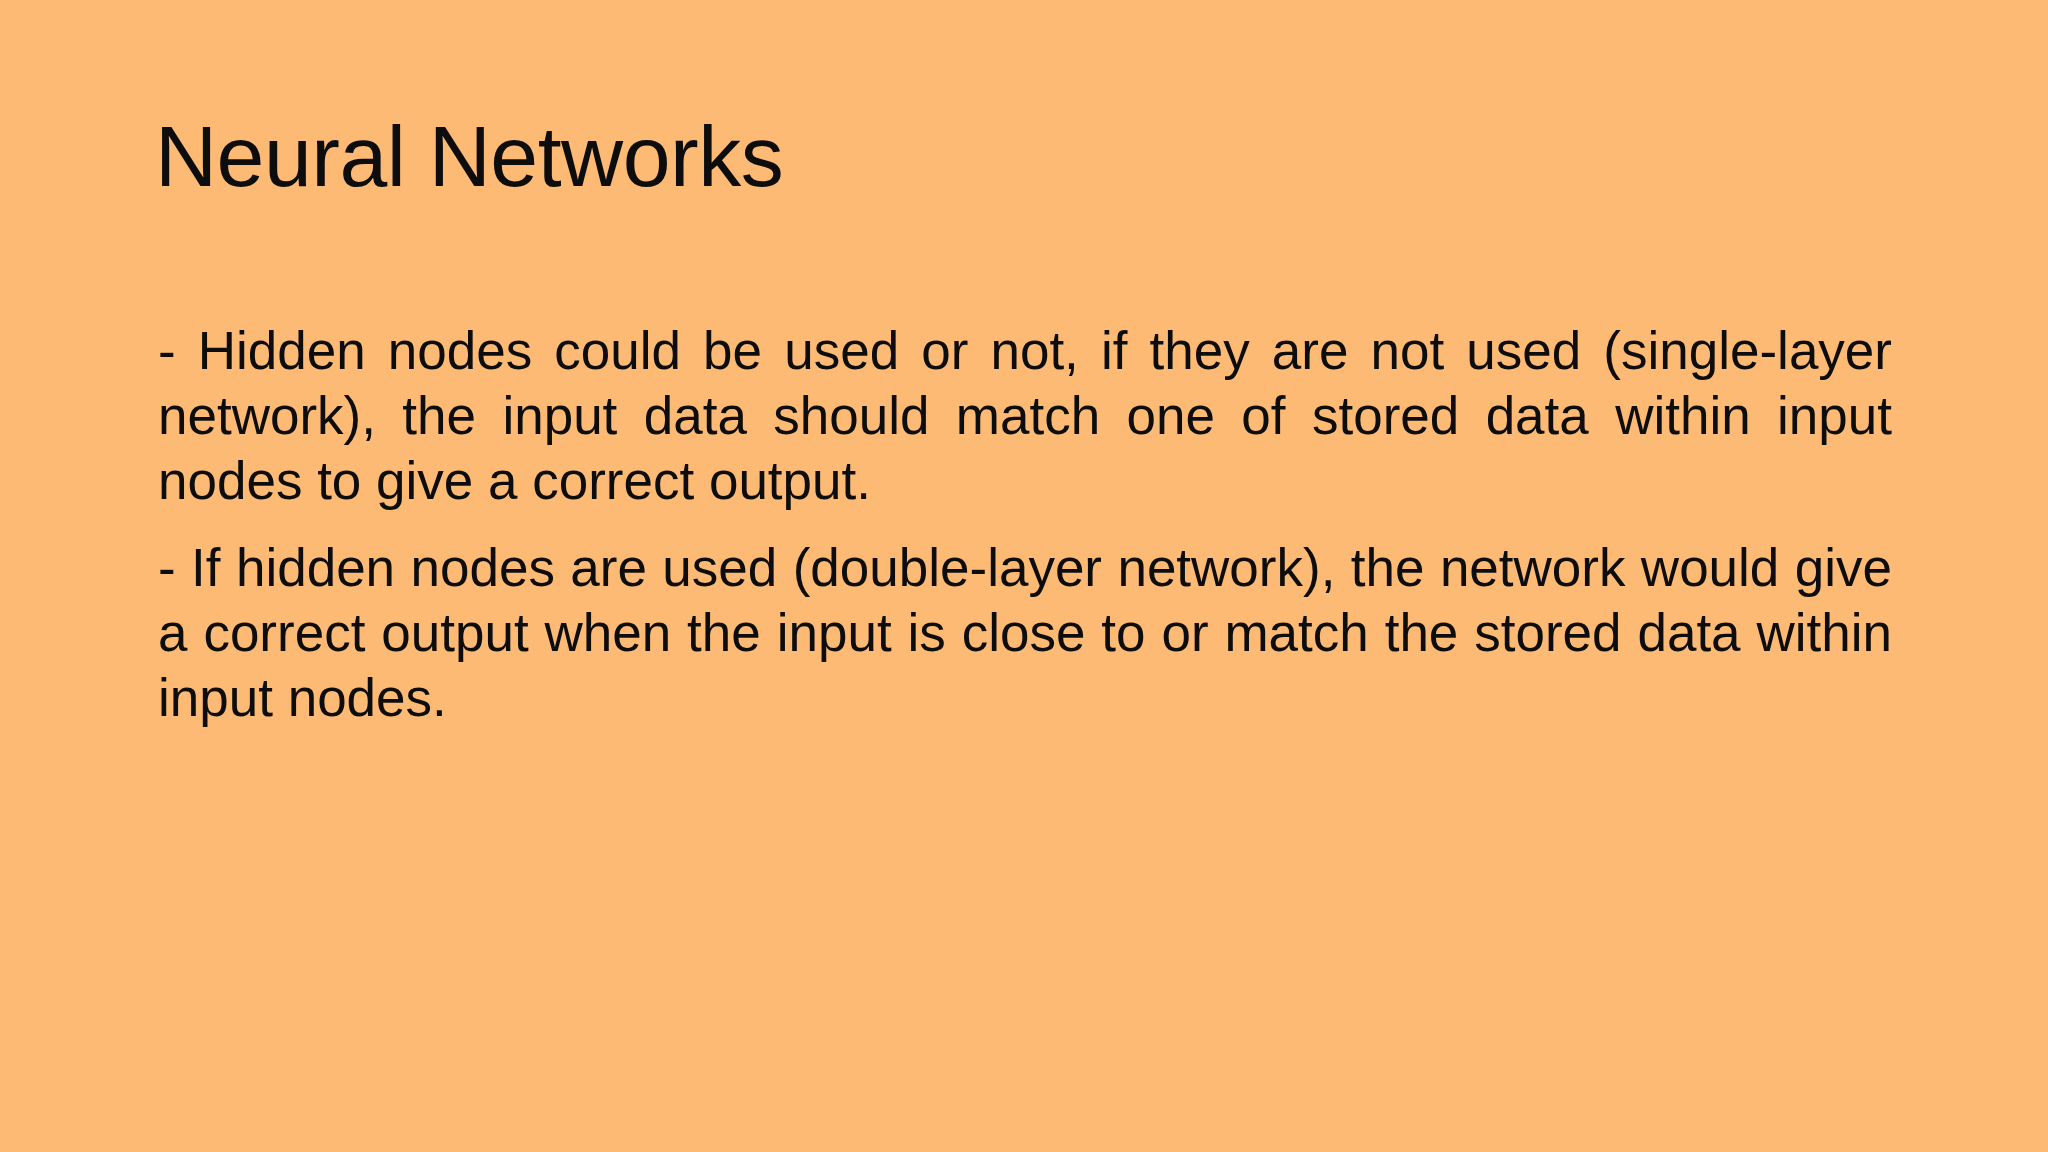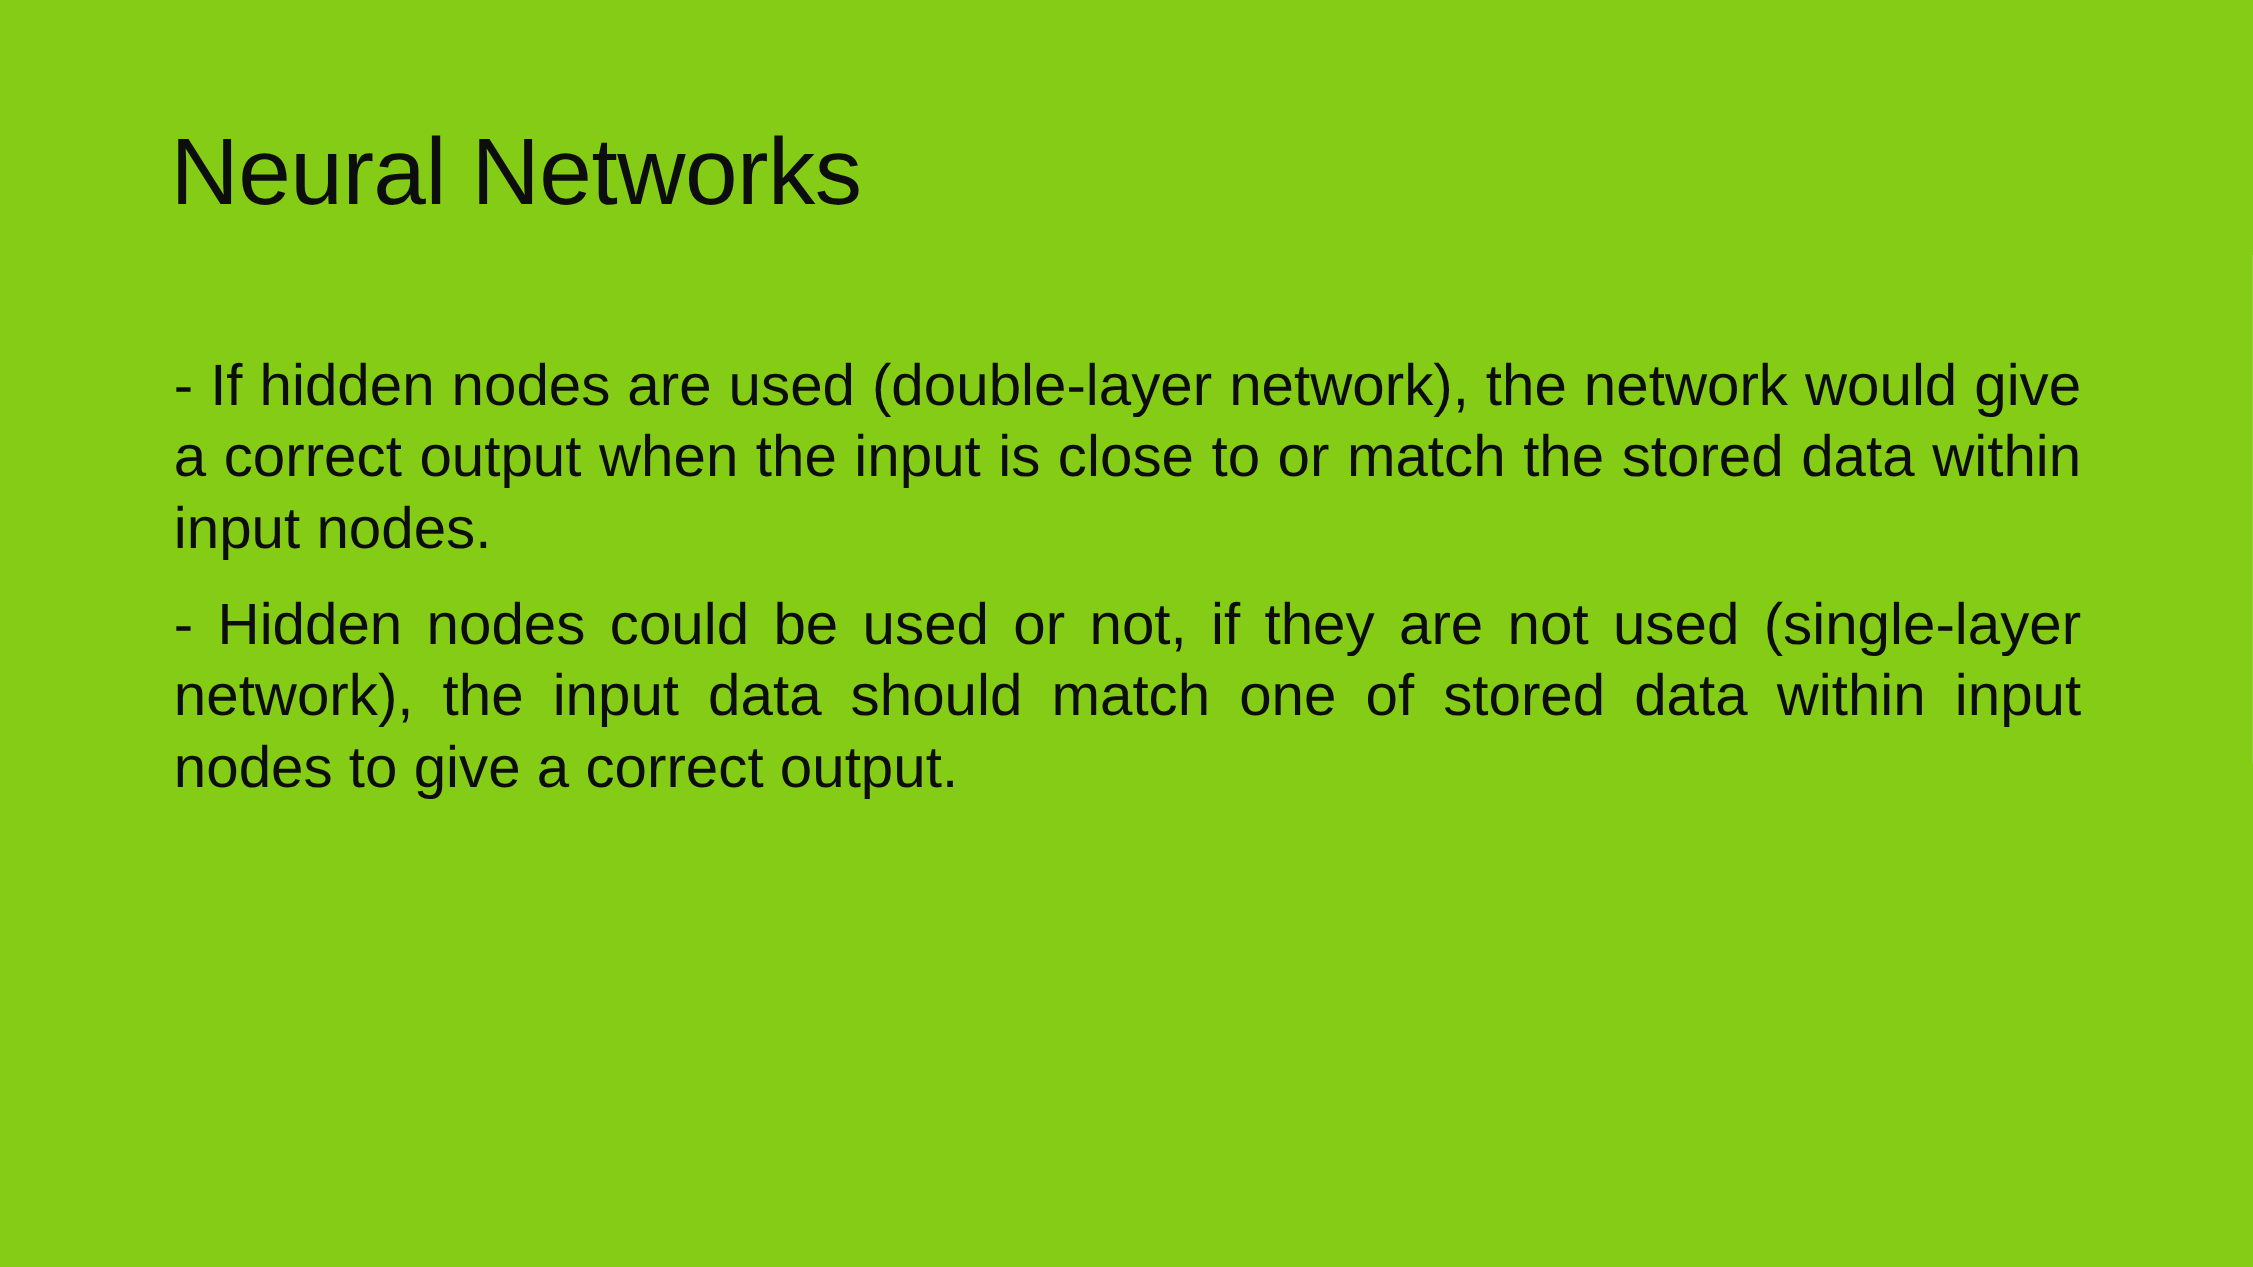--- a/index.html
+++ b/index.html
@@ -11,21 +11,21 @@
     height: 1152px;
     background: #ffffff;
     font-family: "Liberation Sans", sans-serif;
     overflow: hidden;
   }
 
   .slide {
     position: relative;
     width: 2048px;
     height: 1152px;
-    background: #84cc16;
+    background: #fdba74;
     box-sizing: border-box;
   }
 
   .slide-title {
     position: absolute;
     left: 155px;
     top: 108px;
     width: 1740px;
     font-family: "Liberation Sans", sans-serif;
     font-size: 86px;
@@ -61,17 +61,17 @@
   }
 </style>
 </head>
 <body>
 
 <div class="slide">
 
   <div class="slide-title">Neural Networks</div>
 
   <div class="body-block">
+    <p class="body-para">- Hidden nodes could be used or not, if they are not used (single-layer network), the input data should match one of stored data within input nodes to give a correct output.</p>
     <p class="body-para">- If hidden nodes are used (double-layer network), the network would give a correct output when the input is close to or match the stored data within input nodes.</p>
-    <p class="body-para">- Hidden nodes could be used or not, if they are not used (single-layer network), the input data should match one of stored data within input nodes to give a correct output.</p>
   </div>
 
 </div>
 
 </body></html>

